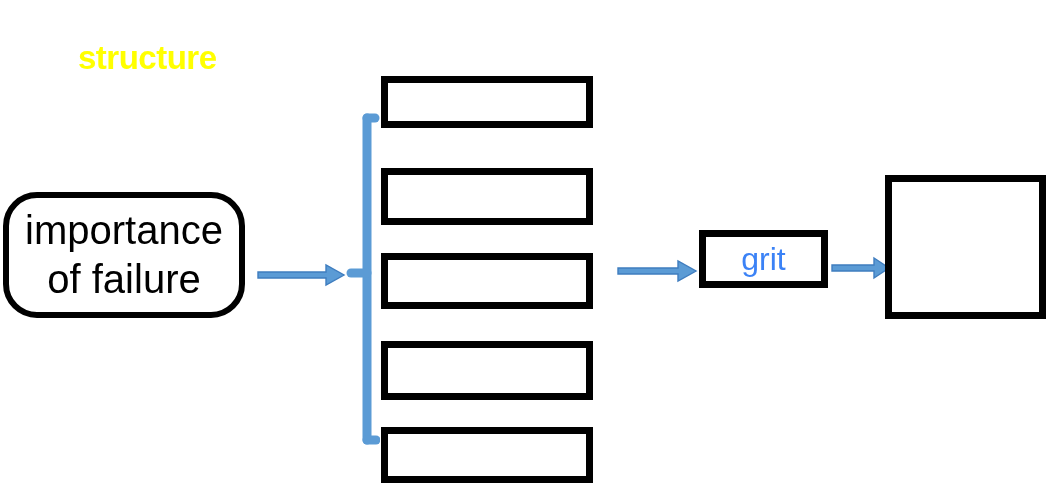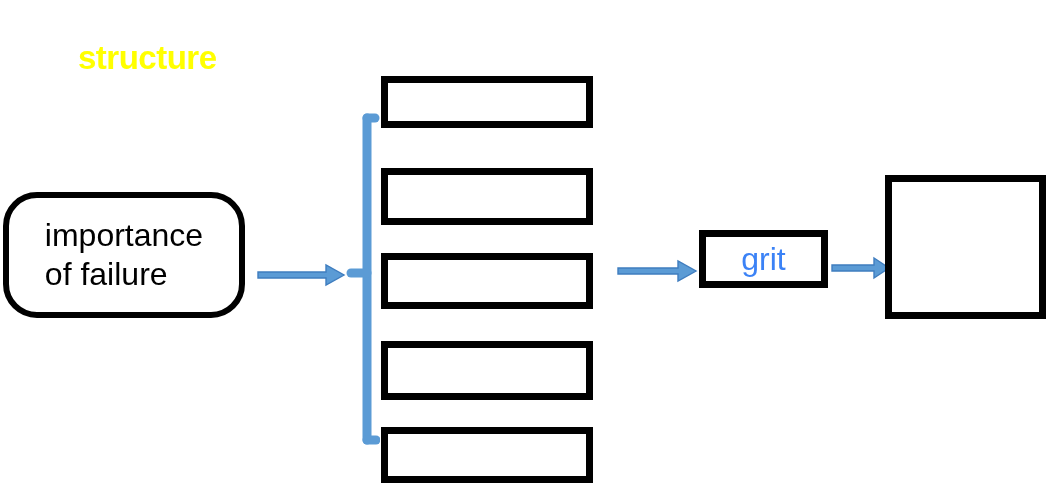--- a/index.html
+++ b/index.html
@@ -40,23 +40,23 @@
     box-sizing: border-box;
     border: 6px solid #000000;
     border-radius: 34px;
     background: #ffffff;
     display: flex;
     align-items: center;
     justify-content: center;
   }
   .rounded-node-label {
     font-family: "Liberation Sans", sans-serif;
-    font-size: 32px;
+    font-size: 40px;
     color: #000000;
-    text-align: left;
+    text-align: center;
     line-height: 1.22;
     white-space: pre-line;
   }
 
   
   .rect-box {
     position: absolute;
     box-sizing: border-box;
     border: 7px solid #000000;
     background: #ffffff;

